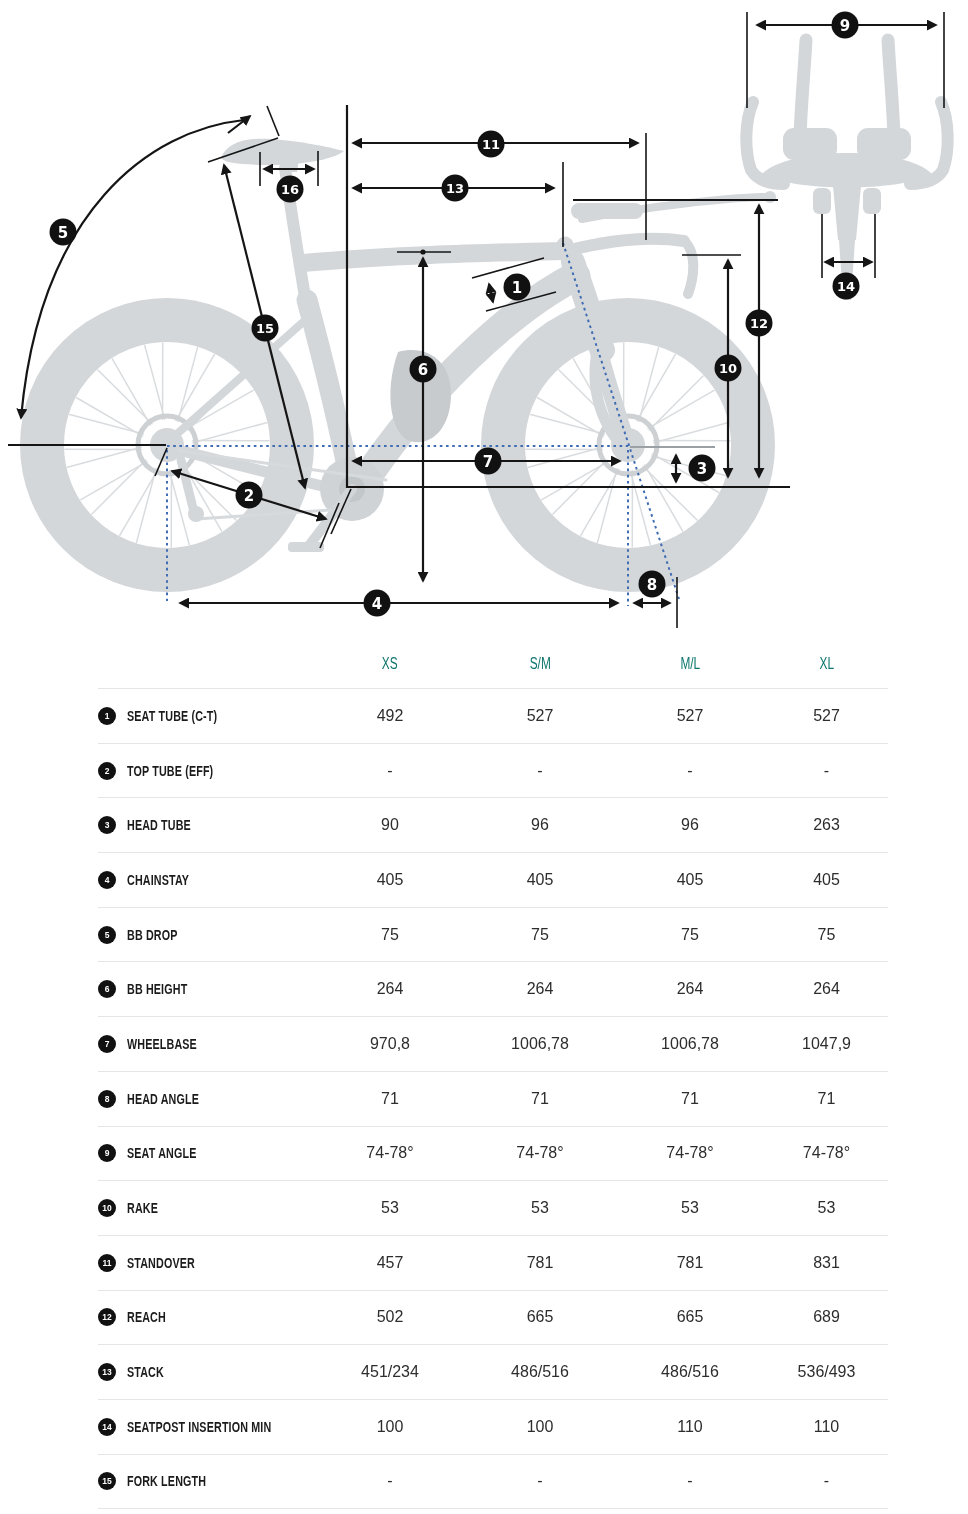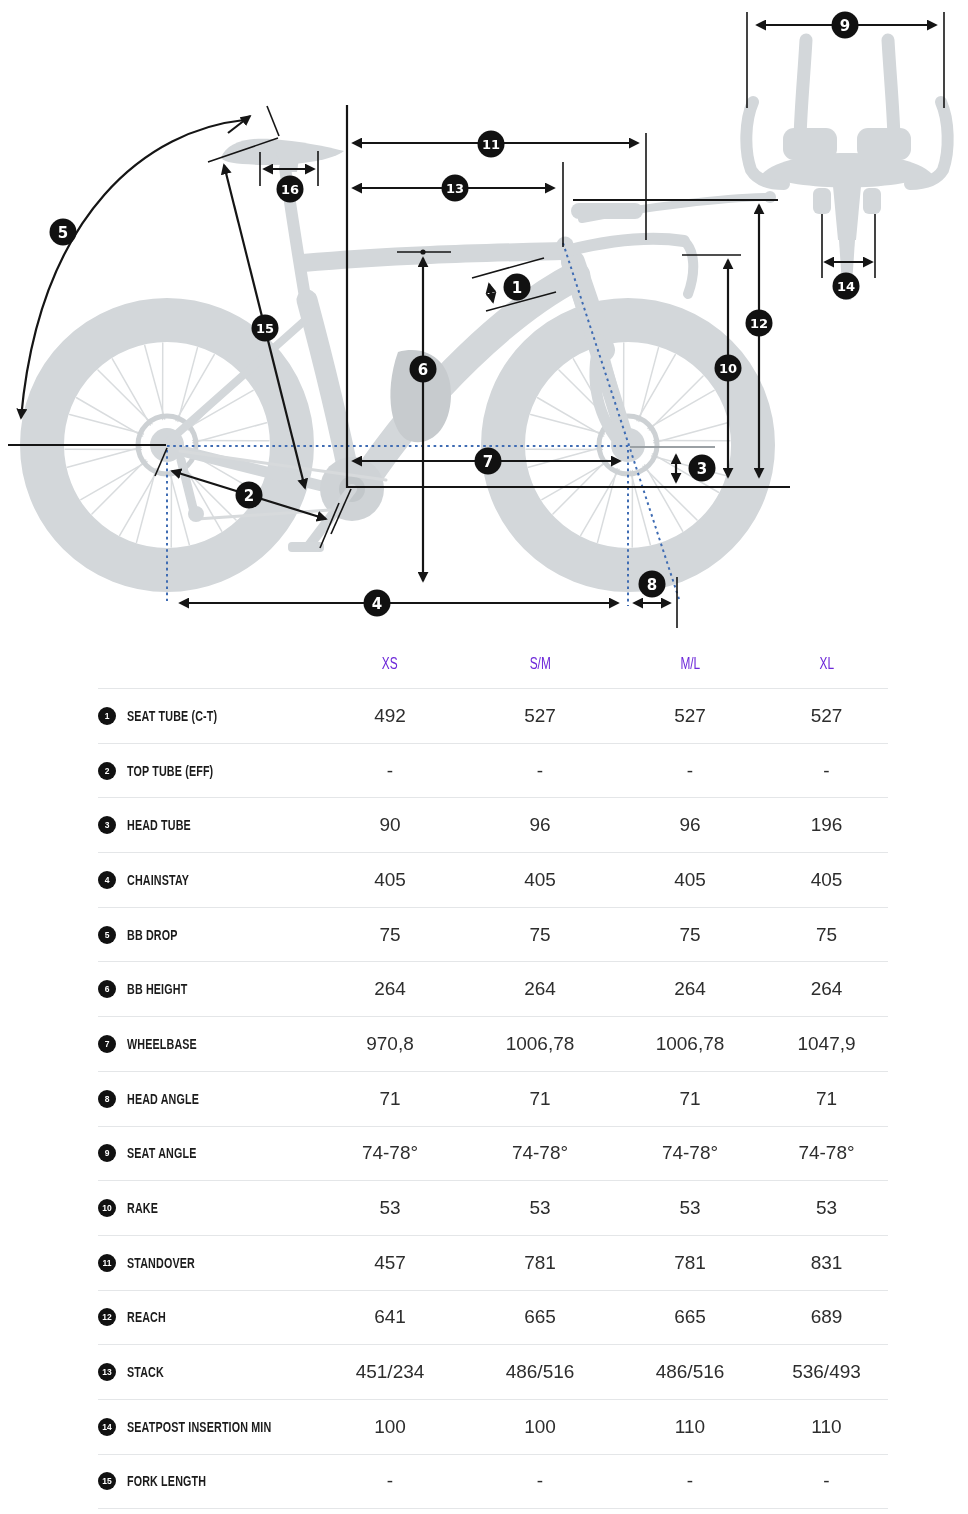--- a/index.html
+++ b/index.html
@@ -5,28 +5,28 @@
   html,body{margin:0;padding:0;background:#ffffff;}
   body{width:968px;height:1514px;position:relative;font-family:"Liberation Sans",sans-serif;-webkit-font-smoothing:antialiased;}
   .diagram-wrap{position:absolute;left:0;top:0;width:968px;height:645px;}
   svg text.mk{fill:#ffffff;font-family:"DejaVu Sans","Liberation Sans",sans-serif;font-weight:700;}
   
   .geo-table{position:absolute;left:98px;top:640px;width:790px;}
   .g-row{display:grid;grid-template-columns:217px 150px 150px 150px 123px;align-items:center;box-sizing:border-box;}
   .g-row.head{height:48px;}
   .g-row.body{height:54.7px;border-top:1px solid #e4e6e8;}
   .geo-table{border-bottom:1px solid #e4e6e8;}
-  .h-cell{text-align:center;color:#6d28d9;font-size:16px;}
+  .h-cell{text-align:center;color:#0f766e;font-size:16px;}
   .h-cell .cond{transform-origin:center;}
   .cond{display:inline-block;transform:scaleX(.74);white-space:nowrap;}
   .lbl-cell{display:flex;align-items:center;gap:11px;}
   .row-dot{width:18px;height:18px;border-radius:50%;background:#111;color:#fff;display:flex;align-items:center;justify-content:center;font-size:8.5px;font-weight:700;flex:0 0 18px;}
   .row-lbl{font-weight:700;font-size:14.5px;letter-spacing:.2px;color:#1b1b1b;text-decoration:underline;}
   .row-lbl .cond{transform-origin:left center;}
-  .v-cell{text-align:center;font-size:19px;color:#2d2d2d;}
+  .v-cell{text-align:center;font-size:16px;color:#2d2d2d;}
 </style>
 </head>
 <body>
 
 <div class="diagram-wrap">
 <svg width="968" height="645" viewBox="0 0 968 645" xmlns="http://www.w3.org/2000/svg">
   <defs>
     <marker id="ah" viewBox="0 0 9 9" refX="7.5" refY="4.5" markerWidth="5" markerHeight="5" orient="auto-start-reverse">
       <path d="M0,0 L9,4.5 L0,9 Z" fill="#151515"></path>
     </marker>
@@ -307,21 +307,21 @@
         <div class="v-cell">-</div>
       </div>
       <div class="g-row body">
         <div class="lbl-cell">
           <span class="row-dot">3</span>
           <span class="row-lbl"><span class="cond">HEAD TUBE</span></span>
         </div>
         <div class="v-cell">90</div>
         <div class="v-cell">96</div>
         <div class="v-cell">96</div>
-        <div class="v-cell">196</div>
+        <div class="v-cell">263</div>
       </div>
       <div class="g-row body">
         <div class="lbl-cell">
           <span class="row-dot">4</span>
           <span class="row-lbl"><span class="cond">CHAINSTAY</span></span>
         </div>
         <div class="v-cell">405</div>
         <div class="v-cell">405</div>
         <div class="v-cell">405</div>
         <div class="v-cell">405</div>
@@ -394,21 +394,21 @@
         <div class="v-cell">457</div>
         <div class="v-cell">781</div>
         <div class="v-cell">781</div>
         <div class="v-cell">831</div>
       </div>
       <div class="g-row body">
         <div class="lbl-cell">
           <span class="row-dot">12</span>
           <span class="row-lbl"><span class="cond">REACH</span></span>
         </div>
-        <div class="v-cell">641</div>
+        <div class="v-cell">502</div>
         <div class="v-cell">665</div>
         <div class="v-cell">665</div>
         <div class="v-cell">689</div>
       </div>
       <div class="g-row body">
         <div class="lbl-cell">
           <span class="row-dot">13</span>
           <span class="row-lbl"><span class="cond">STACK</span></span>
         </div>
         <div class="v-cell">451/234</div>

